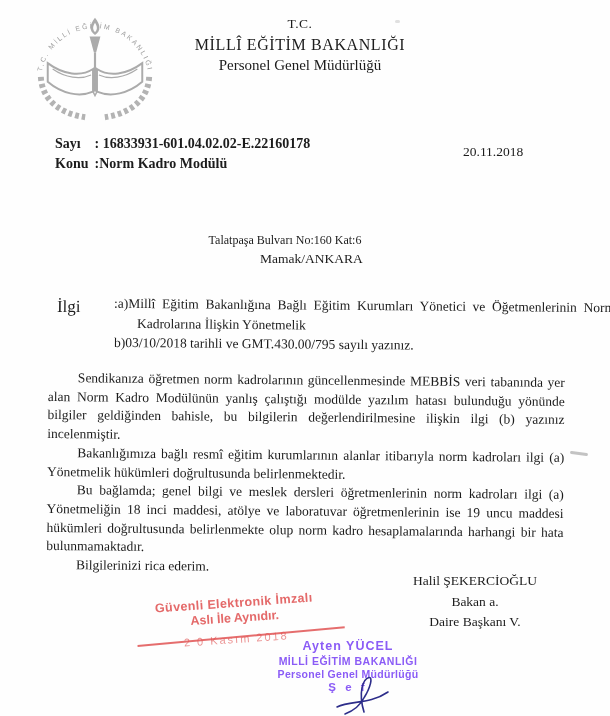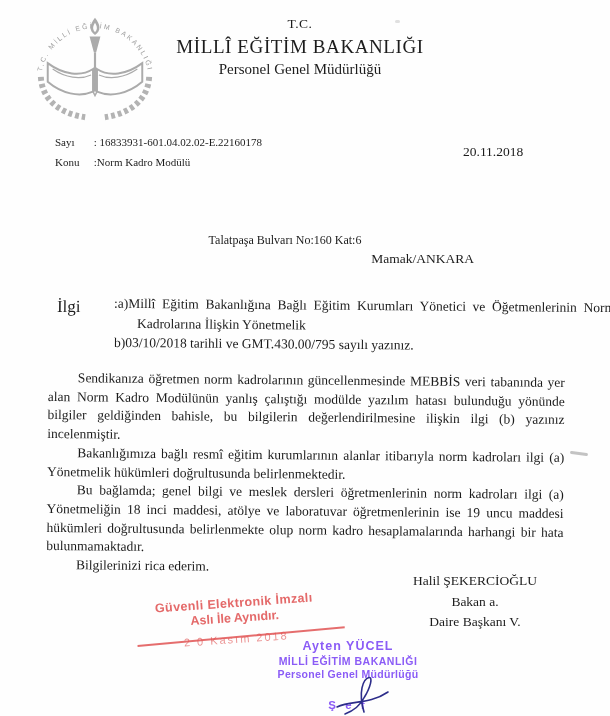--- a/index.html
+++ b/index.html
@@ -9,37 +9,37 @@
     background:#fefefe;
     overflow:hidden;
     font-family:"Liberation Serif","DejaVu Serif",serif;
     color:#1c1c1c;
   }
   .abs{position:absolute;}
 
   
   .hdr{left:0;top:0;width:600px;text-align:center;}
   .hdr-tc{margin-top:16px;font-size:13.5px;letter-spacing:.5px;}
-  .hdr-min{margin-top:4px;font-size:19px;letter-spacing:.6px;}
+  .hdr-min{margin-top:4px;font-size:16px;letter-spacing:.6px;}
   .hdr-dep{margin-top:3px;font-size:15px;}
 
   
   .seal{left:26px;top:6px;}
 
   
-  .meta-line{left:55px;font-size:11px;}
+  .meta-line{left:55px;font-size:14px;font-weight:bold;}
   .sayi{top:136px;}
   .konu{top:156px;}
   .meta-label{display:inline-block;min-width:36px;}
   .doc-date{left:463px;top:144px;font-size:13.5px;}
 
   
   .rcp1{left:0;top:213px;width:592px;text-align:center;font-size:14.5px;word-spacing:5px;letter-spacing:.3px;}
   .rcp2{left:0;top:233px;width:570px;text-align:center;font-size:12px;}
-  .rcp3{left:260px;top:251px;width:214px;text-align:right;font-size:13.5px;word-spacing:2px;}
+  .rcp3{left:260px;top:251px;width:214px;text-align:left;font-size:13.5px;word-spacing:2px;}
 
   
   .ilgi-wrap{transform:rotate(.5deg);}
   .ilgi-label{left:57px;top:297px;font-size:17px;}
   .ilgi-a{left:114px;top:296px;width:478px;padding-left:23px;text-indent:-23px;
           font-size:13.5px;line-height:20px;text-align:justify;}
   .ilgi-b{left:114px;top:337px;width:478px;font-size:13.5px;}
 
   
   .bodytext{left:48px;top:369px;width:517px;font-size:13.5px;line-height:18.7px;
@@ -61,21 +61,21 @@
   .stamp-strike{position:absolute;left:-4px;right:-14px;top:7px;height:2px;
                 background:rgba(224,84,84,.85);transform:rotate(-1.2deg);}
 
   
   .certifier{left:248px;top:639px;width:200px;text-align:center;
              font-family:"Liberation Sans","DejaVu Sans",sans-serif;
              color:#8b5cf6;font-weight:bold;}
   .cert-name{font-size:12.5px;letter-spacing:1px;}
   .cert-org{font-size:10.5px;letter-spacing:.5px;margin-top:2px;}
   .cert-dep{font-size:10.5px;letter-spacing:.3px;margin-top:1px;}
-  .cert-title{font-size:11.5px;letter-spacing:3px;margin-top:19px;}
+  .cert-title{font-size:11.5px;letter-spacing:3px;margin-top:1px;}
 
   .ink-sign{left:334px;top:674px;}
 
   
   .artifact1{left:570px;top:452px;width:18px;height:3px;background:#7c7c7c;
              opacity:.45;transform:rotate(8deg);border-radius:2px;}
   .artifact2{left:395px;top:20px;width:5px;height:3px;background:#9a9a9a;
              opacity:.3;border-radius:2px;}
 </style>
 </head>

